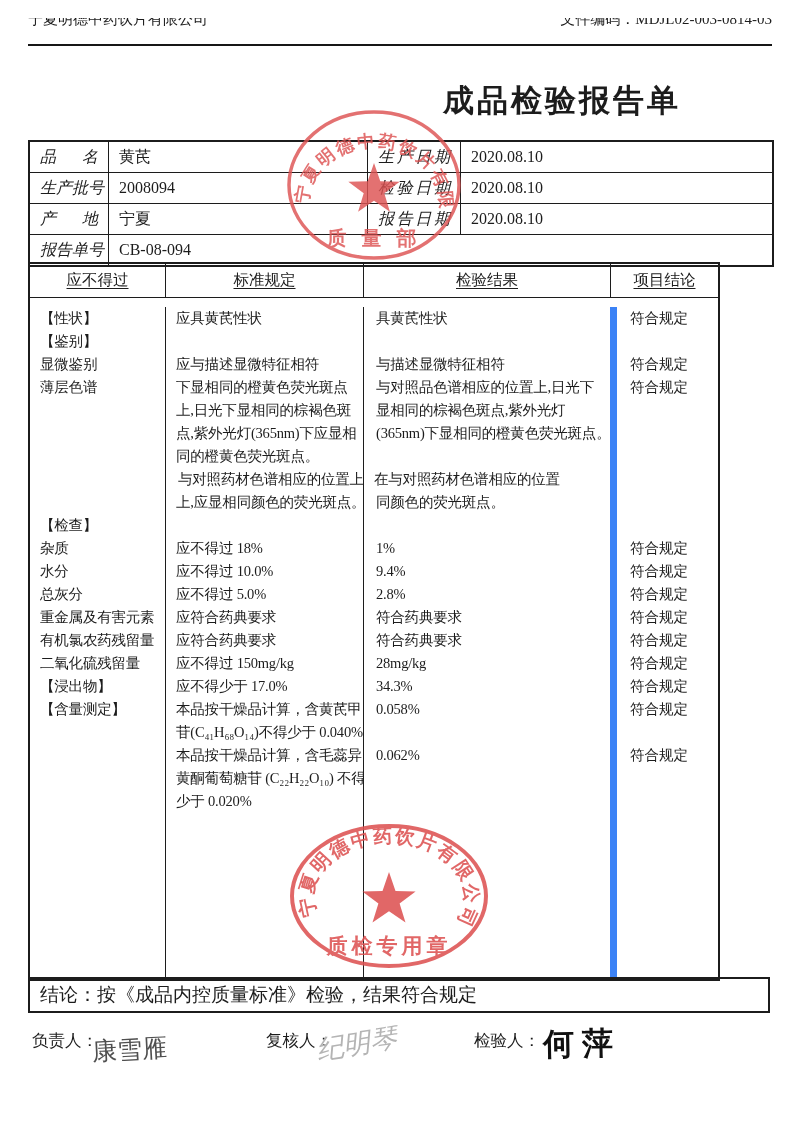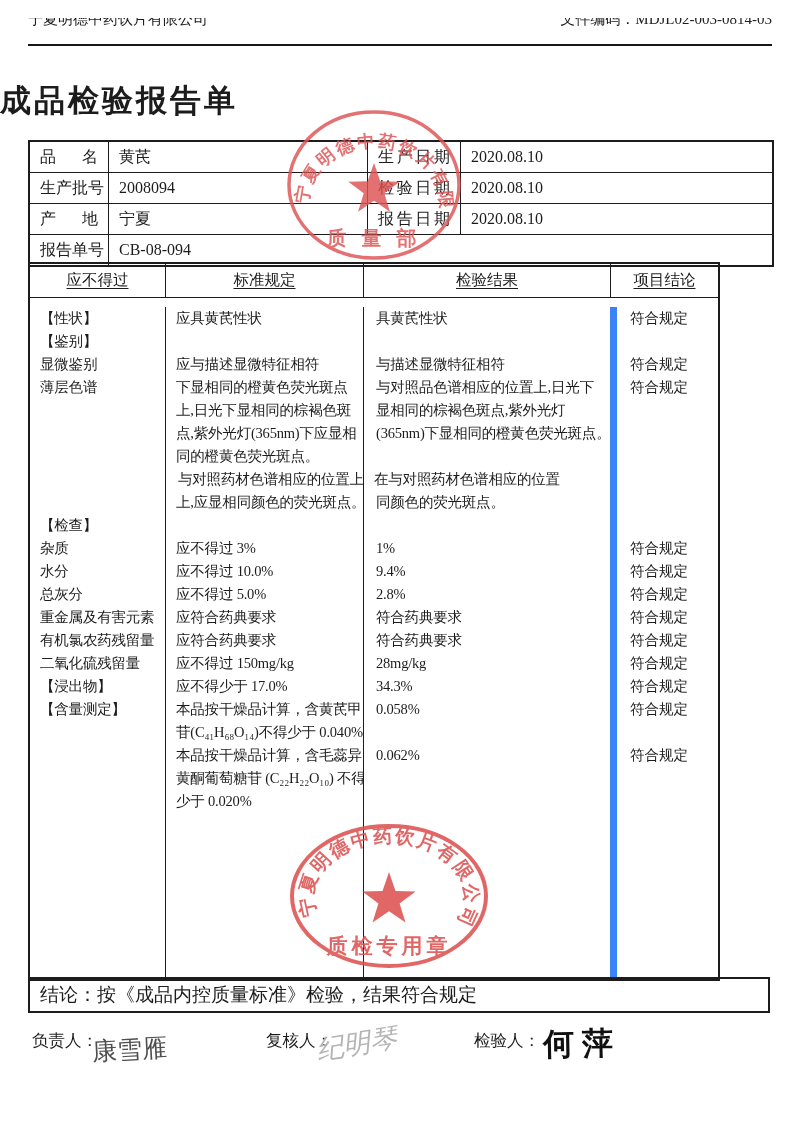--- a/index.html
+++ b/index.html
@@ -8,31 +8,31 @@
     font-family:"Liberation Serif","DejaVu Serif",serif;color:#1c1c1c;
     overflow:hidden;
   }
   .abs{position:absolute;}
   
   .top-header{left:28px;top:18px;width:744px;height:24px;overflow:hidden;}
   .top-header-inner{margin-top:-11px;display:flex;justify-content:space-between;
     font-size:15px;line-height:24px;white-space:nowrap;}
   .header-rule{left:28px;top:44px;width:744px;height:2px;background:#161616;}
   
-  .title{left:0;top:80px;width:681px;text-align:left;font-size:31px;font-weight:bold;
+  .title{left:0;top:80px;width:681px;text-align:right;font-size:31px;font-weight:bold;
     letter-spacing:3px;}
   
   .info-table{left:28px;top:140px;width:742px;height:123px;border:2px solid #1c1c1c;
     display:flex;flex-direction:column;font-size:16px;}
   .info-row{flex:1;display:grid;grid-template-columns:78px 259px 93px 1fr;align-items:center;}
   .info-row + .info-row{border-top:1px solid #1c1c1c;}
   .info-row.last{grid-template-columns:78px 1fr;}
   .ic{height:100%;display:flex;align-items:center;padding:0 10px;white-space:nowrap;overflow:hidden;}
   .ic.bl{border-left:1px solid #1c1c1c;}
-  .jlabel{width:100%;text-align:justify;text-align-last:justify;}
+  .jlabel{width:100%;text-align:justify;text-align-last:justify;font-style:italic;}
   
   .main-table{left:28px;top:262px;width:688px;height:715px;border:2px solid #1c1c1c;
     display:flex;flex-direction:column;font-size:14.5px;}
   .mt-head{height:33px;display:grid;grid-template-columns:135px 198px 247px 1fr;
     border-bottom:1px solid #1c1c1c;font-size:15.5px;}
   .mt-head > div{display:flex;align-items:center;justify-content:center;}
   .mt-head > div + div{border-left:1px solid #1c1c1c;}
   .mt-head span{text-decoration:underline;text-underline-offset:3px;}
   .mt-body{flex:1;display:flex;flex-direction:column;padding-top:9px;}
   .mt-line{display:grid;grid-template-columns:135px 198px 247px 1fr;height:23px;line-height:23px;}
@@ -179,21 +179,21 @@
         <div class="mc c4"></div>
       </div>
       <div class="mt-line">
         <div class="mc c1">【检查】</div>
         <div class="mc c2"></div>
         <div class="mc c3"></div>
         <div class="mc c4"></div>
       </div>
       <div class="mt-line">
         <div class="mc c1">杂质</div>
-        <div class="mc c2">应不得过 3%</div>
+        <div class="mc c2">应不得过 18%</div>
         <div class="mc c3">1%</div>
         <div class="mc c4">符合规定</div>
       </div>
       <div class="mt-line">
         <div class="mc c1">水分</div>
         <div class="mc c2">应不得过 10.0%</div>
         <div class="mc c3">9.4%</div>
         <div class="mc c4">符合规定</div>
       </div>
       <div class="mt-line">

